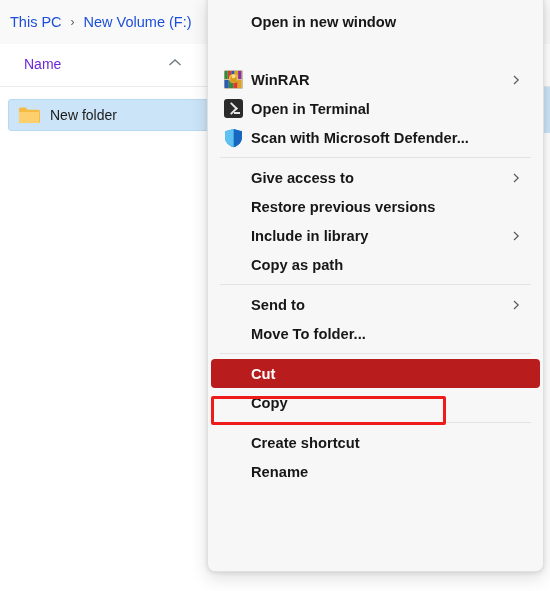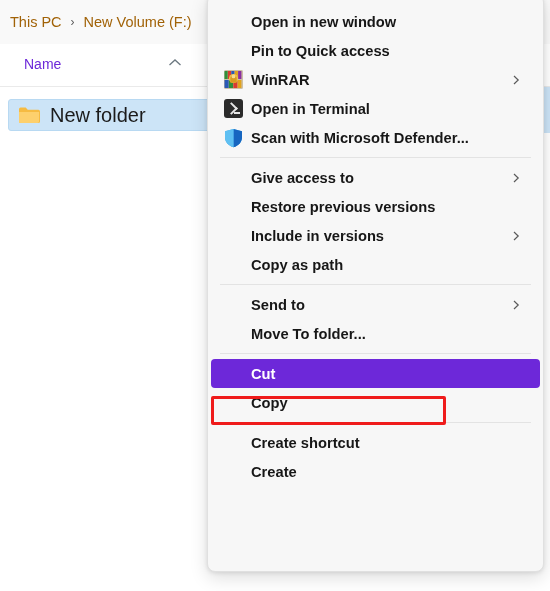--- a/index.html
+++ b/index.html
@@ -35,21 +35,21 @@
   .back-arrow {
     width: 14px;
     margin-left: -6px;
     color: #8c8c8c;
     font-size: 15px;
     line-height: 1;
     flex: 0 0 auto;
   }
   .crumb {
     font-size: 14.5px;
-    color: #a16207;
+    color: #1d4ed8;
     padding: 2px 2px;
     white-space: nowrap;
   }
   .crumb-sep {
     font-size: 12px;
     color: #5d5d5d;
     padding: 0 7px;
     line-height: 1;
   }
   #column-header {
@@ -90,21 +90,21 @@
     align-items: center;
     box-sizing: border-box;
   }
   .folder-icon {
     width: 22px; height: 18px;
     margin-left: 9px; margin-right: 10px;
     flex: 0 0 auto;
   }
   .folder-icon svg { display: block; }
   #file-name {
-    font-size: 20px;
+    font-size: 14px;
     color: #1b1b1b;
   }
   #right-strip {
     position: absolute;
     right: 0; top: 87px;
     width: 8px; height: 46px;
     background: #cce4f7;
   }
 
   
@@ -150,21 +150,21 @@
   }
   .menu-item.bold .mi-label { font-weight: bold; }
   .menu-item .mi-chevron {
     width: 12px; height: 12px;
     flex: 0 0 auto;
     margin-right: 10px;
     color: #5a5a5a;
   }
   .menu-item .mi-chevron svg { display: block; }
   .menu-item.selected {
-    background: #6d28d9;
+    background: #b91c1c;
   }
   .menu-item.selected .mi-label { color: #ffffff; }
   .menu-sep {
     height: 1px;
     background: #e3e3e3;
     margin: 5px 12px 5px 12px;
   }
 
   
   .ico-terminal {
@@ -250,21 +250,20 @@
   <div id="right-strip"></div>
 </div>
 
 <div id="context-menu">
     <div class="menu-item">
       <span class="mi-icon empty"></span>
       <span class="mi-label">Open in new window</span>
     </div>
     <div class="menu-item">
       <span class="mi-icon empty"></span>
-      <span class="mi-label">Pin to Quick access</span>
     </div>
     <div class="menu-item">
       <span class="mi-icon">
         <span class="ico-winrar">
           <svg viewBox="0 0 19 19" width="19" height="19">
             <rect x="0" y="0" width="19" height="19" fill="#cdbfa6"></rect>
             <rect x="0.5" y="1" width="3.2" height="8" fill="#2f8f3a"></rect>
             <rect x="3.9" y="1" width="3.2" height="8" fill="#d93b30"></rect>
             <rect x="7.3" y="1" width="3.2" height="8" fill="#2b59b5"></rect>
             <rect x="10.7" y="1" width="3.2" height="8" fill="#e0a21c"></rect>
@@ -313,21 +312,21 @@
           <path d="M4 2 L8.2 6 L4 10"></path>
         </svg>
       </span>
     </div>
     <div class="menu-item">
       <span class="mi-icon empty"></span>
       <span class="mi-label">Restore previous versions</span>
     </div>
     <div class="menu-item">
       <span class="mi-icon empty"></span>
-      <span class="mi-label">Include in versions</span>
+      <span class="mi-label">Include in library</span>
       <span class="mi-chevron">
         <svg viewBox="0 0 12 12" width="12" height="12" fill="none" stroke="currentColor" stroke-width="1.2">
           <path d="M4 2 L8.2 6 L4 10"></path>
         </svg>
       </span>
     </div>
     <div class="menu-item">
       <span class="mi-icon empty"></span>
       <span class="mi-label">Copy as path</span>
     </div>
@@ -354,17 +353,17 @@
       <span class="mi-icon empty"></span>
       <span class="mi-label">Copy</span>
     </div>
     <div class="menu-sep"></div>
     <div class="menu-item">
       <span class="mi-icon empty"></span>
       <span class="mi-label">Create shortcut</span>
     </div>
     <div class="menu-item">
       <span class="mi-icon empty"></span>
-      <span class="mi-label">Create</span>
+      <span class="mi-label">Rename</span>
     </div>
   </div>
 
 <div id="red-box"></div>
 
 </body></html>

